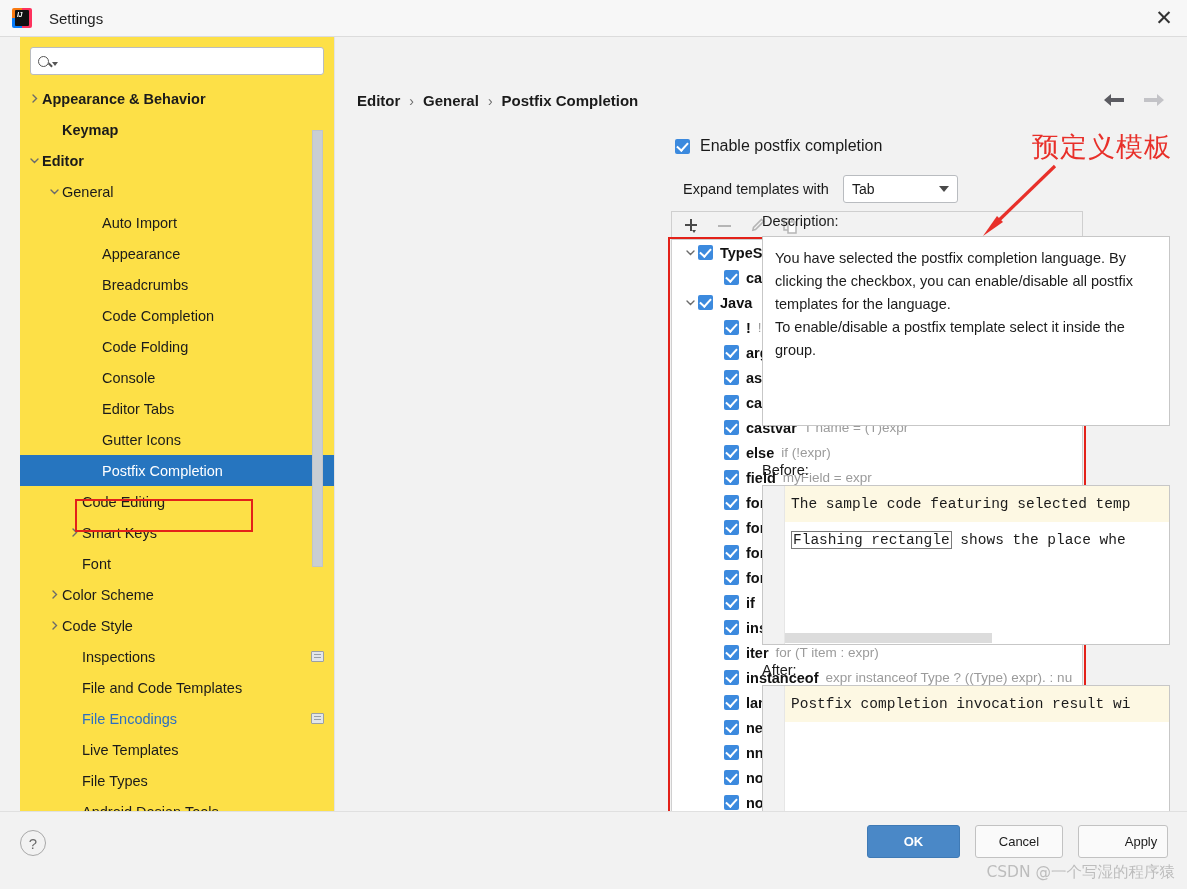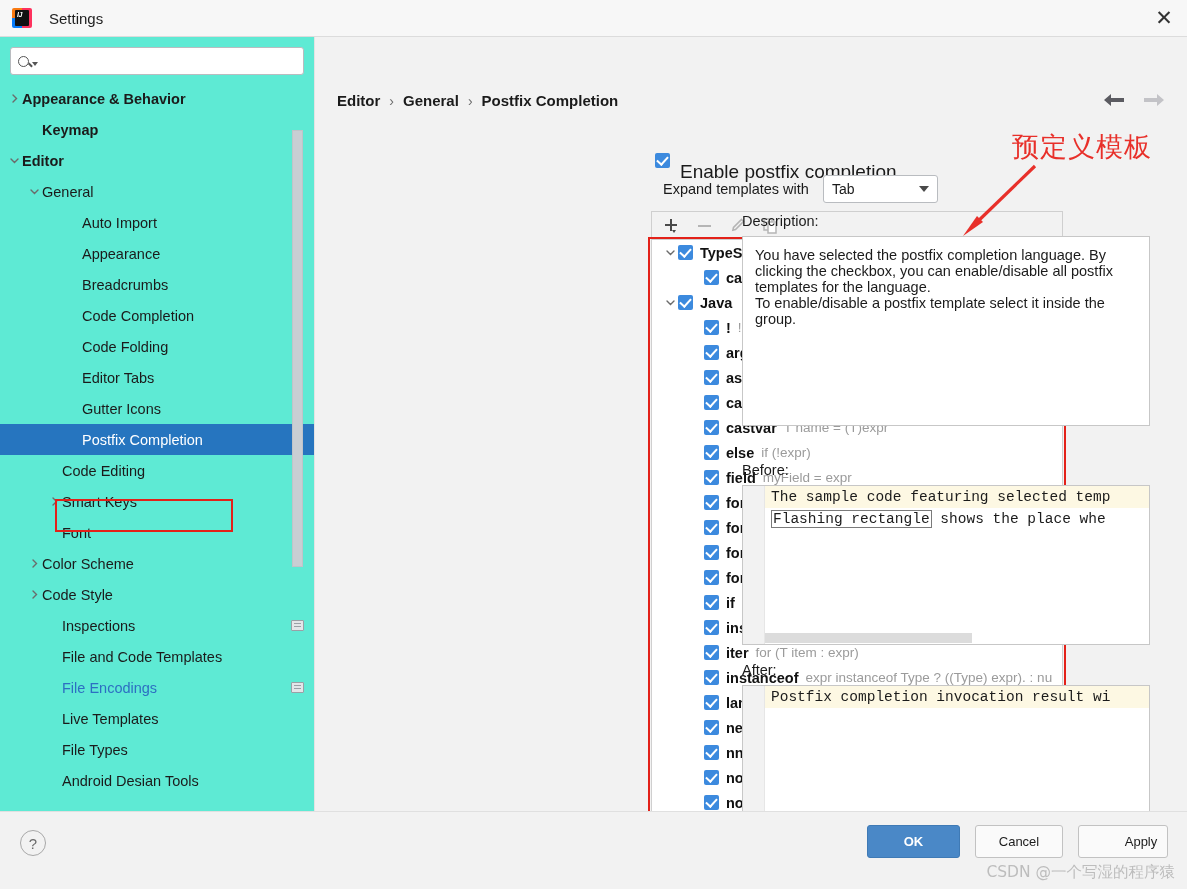--- a/index.html
+++ b/index.html
@@ -29,22 +29,23 @@
     position:absolute; right:0; top:0; width:46px; height:36px;
     display:flex; align-items:center; justify-content:center;
     font-size:21px; color:#333; font-family:"Liberation Sans", sans-serif;
   }
 
   
   .shell{ display:flex; height:811px; }
 
   
   .sidebar{
-    width:315px; background:#5eead4; position:relative; flex:0 0 auto;
+    width:315px; background:#fde047; position:relative; flex:0 0 auto;
     border-right:1px solid #e3e3e3;
+    margin-left:20px;
   }
   .searchwrap{ padding:10px 10px 8px 10px; }
   .searchbox{
     height:28px; background:#fff; border:1px solid #b9bcc0; border-radius:3px;
     display:flex; align-items:center; padding:0 7px; position:relative;
   }
   .mag{ width:11px; height:11px; border:1.6px solid #555; border-radius:50%; position:relative; flex:0 0 auto; }
   .mag::after{ content:""; position:absolute; width:5px; height:1.6px; background:#555;
     transform:rotate(45deg); right:-5px; bottom:0px; }
   .caretdn{ width:0;height:0;border-left:3px solid transparent;border-right:3px solid transparent;
@@ -88,21 +89,21 @@
   .chk{
     width:15px; height:15px; border-radius:2px; background:#3c8ade; position:relative;
     flex:0 0 auto; display:inline-block;
   }
   .chk::after{
     content:""; position:absolute; left:4px; top:1px; width:5px; height:9px;
     border:solid #fff; border-width:0 2px 2px 0; transform:rotate(42deg);
   }
 
   .enable-row{ position:absolute; left:340px; top:100px; display:flex; align-items:center; gap:10px; }
-  .enable-row .lb{ font-size:19px;margin-top:24px; }
+  .enable-row .lb{ font-size:16px; }
 
   .expand-row{ position:absolute; left:348px; top:138px; display:flex; align-items:center; gap:14px; }
   .expand-row .lb{ font-size:14.5px; }
   .combo{
     width:115px; height:28px; background:#fff; border:1px solid #b9bcc0; border-radius:3px;
     display:flex; align-items:center; padding:0 8px; font-size:14px; position:relative;
   }
   .combo .cval{ flex:1; }
   .combo .dn{ width:0;height:0;border-left:5px solid transparent;border-right:5px solid transparent;
     border-top:6px solid #4a4a4a; }
@@ -137,25 +138,25 @@
     position:absolute; left:697px; top:92px; color:#e8302a; font-size:27px;
     font-family:Liberation Sans, sans-serif; letter-spacing:1px; white-space:nowrap;
   }
   .anno-arrow{ position:absolute; left:640px; top:125px; }
 
   
   .rcol-label{ position:absolute; font-size:14.5px; color:#1b1b1b; }
   .box{
     position:absolute; background:#fff; border:1px solid #c7c7c7; overflow:hidden;
   }
-  .desc-text{ padding:10px 12px; font-size:14.5px; line-height:16px; color:#1b1b1b; }
+  .desc-text{ padding:10px 12px; font-size:14.5px; line-height:23px; color:#1b1b1b; }
   .code-area{ background:#fff; position:relative; height:100%; font-family:"Liberation Mono", monospace; }
   .gutter{ position:absolute; left:0; top:0; bottom:0; width:22px; background:#f2f2f2;
     border-right:1px solid #e6e6e6; }
-  .cline{ display:flex; align-items:center; height:22px; white-space:nowrap; }
+  .cline{ display:flex; align-items:center; height:36px; white-space:nowrap; }
   .cline.hl{ background:#fdf8e3; }
   .cnum{ width:22px; text-align:right; padding-right:5px; color:#9a9a9a; font-size:13px; flex:0 0 auto; }
   .ctext{ padding-left:6px; font-size:14.5px; color:#1b1b1b; letter-spacing:0px; }
   .boxed{ border:1px solid #7a7a7a; padding:0 1px; }
   .code-hsb{ position:absolute; bottom:1px; height:10px; background:#dcdcdc; }
 
   
   .footer{ position:absolute; left:0; bottom:0; width:1187px; height:78px;
     background:#f2f2f2; border-top:1px solid #e0e0e0; }
   .help-btn{
@@ -242,20 +243,24 @@
           <span class="arrow" style="margin-left: 66px;"></span>
           <span class="nav-label">Breadcrumbs</span>
         </div>
         <div class="nav-item">
           <span class="arrow" style="margin-left: 66px;"></span>
           <span class="nav-label">Code Completion</span>
         </div>
         <div class="nav-item">
           <span class="arrow" style="margin-left: 66px;"></span>
           <span class="nav-label">Code Folding</span>
+        </div>
+        <div class="nav-item">
+          <span class="arrow" style="margin-left: 66px;"></span>
+          <span class="nav-label">Console</span>
         </div>
         <div class="nav-item">
           <span class="arrow" style="margin-left: 66px;"></span>
           <span class="nav-label">Editor Tabs</span>
         </div>
         <div class="nav-item">
           <span class="arrow" style="margin-left: 66px;"></span>
           <span class="nav-label">Gutter Icons</span>
         </div>
         <div class="nav-item selected">

